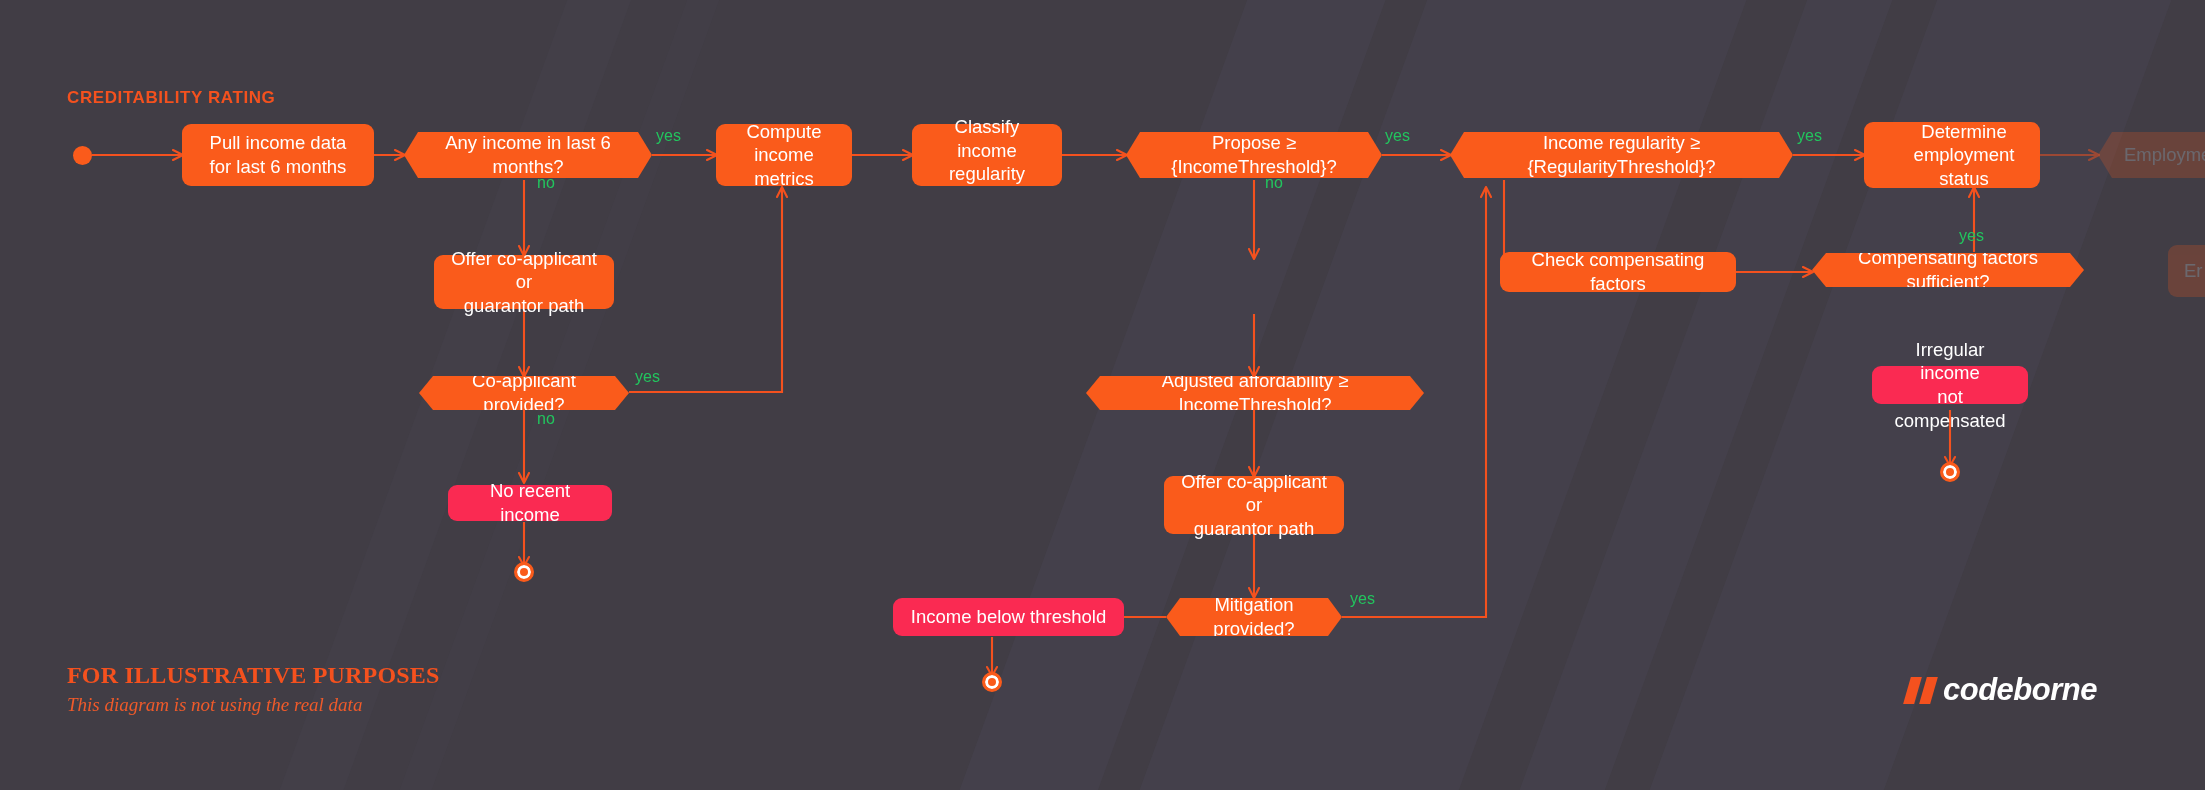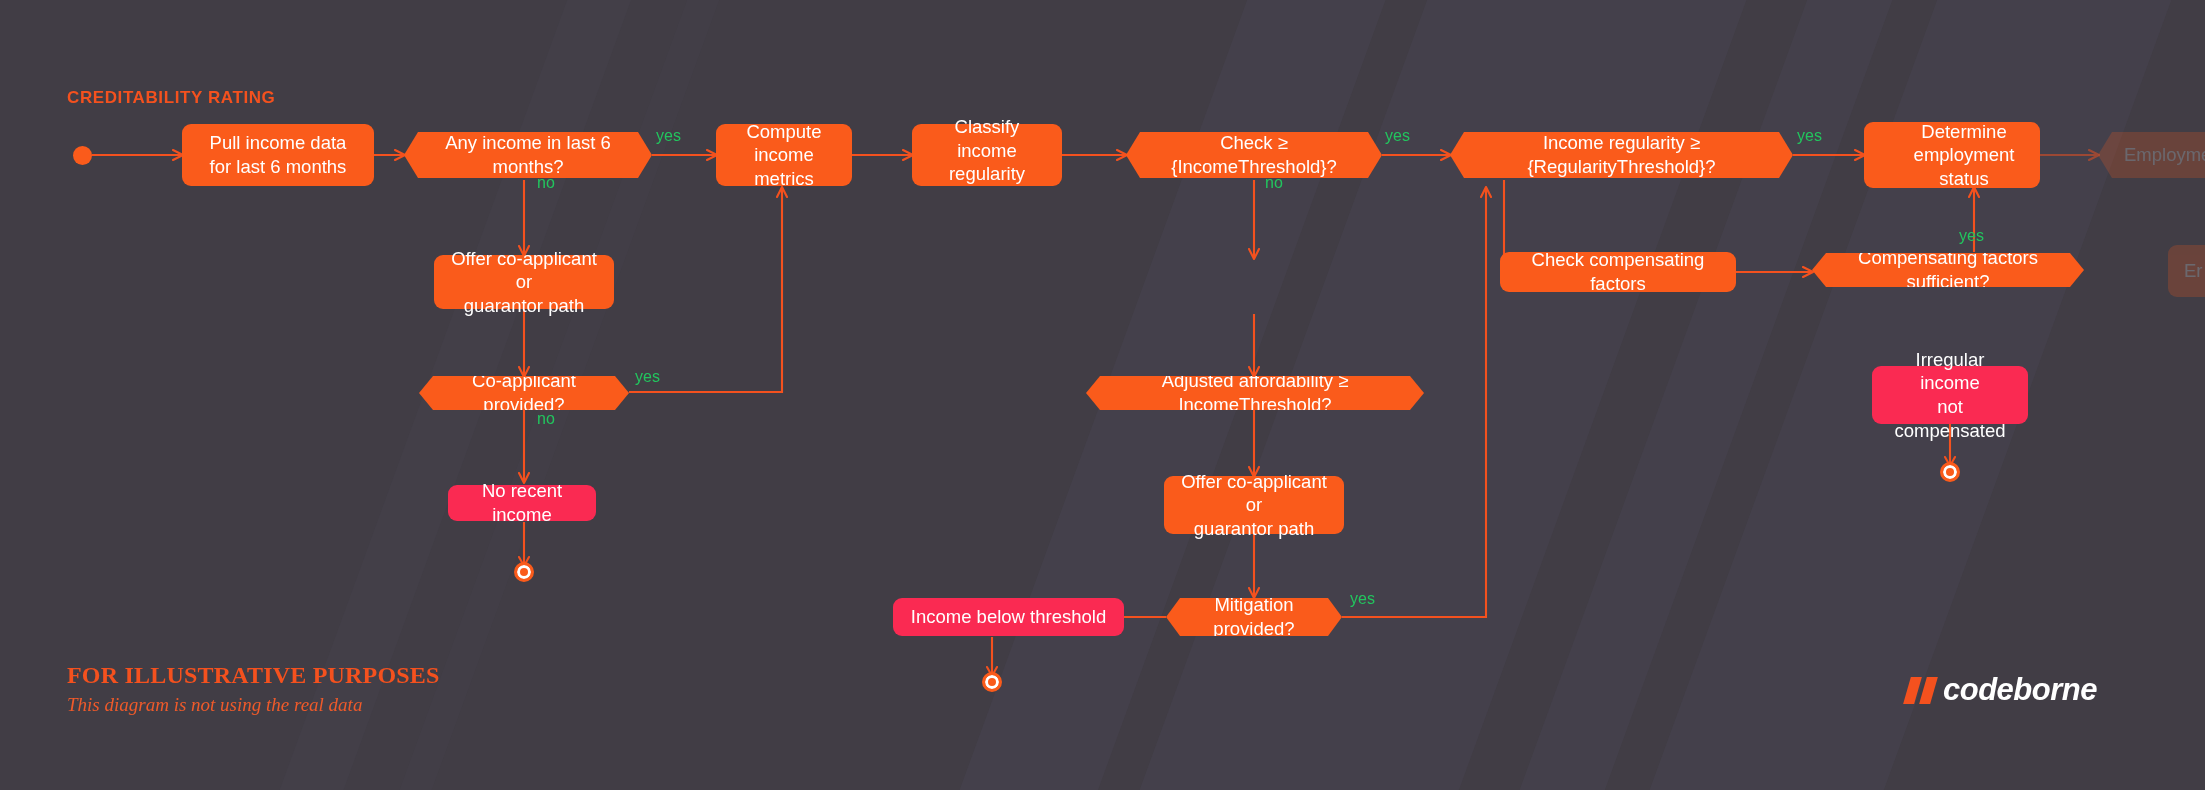--- a/index.html
+++ b/index.html
@@ -252,21 +252,21 @@
     <span class="lbl">Compute
 income metrics</span>
   </div>
 
   <div class="node action" style="left:912px; top:124px; width:150px; height:62px;align-items:flex-end;">
     <span class="lbl">Classify
 income regularity</span>
   </div>
 
   <div class="node decision" style="left:1126px; top:132px; width:256px; height:46px;">
-    <span class="lbl">Check ≥ {IncomeThreshold}?</span>
+    <span class="lbl">Propose ≥ {IncomeThreshold}?</span>
   </div>
 
   <div class="node decision" style="left:1450px; top:132px; width:343px; height:46px;">
     <span class="lbl">Income regularity ≥ {RegularityThreshold}?</span>
   </div>
 
   <div class="node action" style="left:1864px; top:122px; width:176px; height:66px;padding-left:40px;">
     <span class="lbl">Determine
 employment status</span>
   </div>
@@ -280,21 +280,21 @@
 
   <div class="node action" style="left:434px; top:255px; width:180px; height:54px;">
     <span class="lbl">Offer co-applicant or
 guarantor path</span>
   </div>
 
   <div class="node decision" style="left:419px; top:376px; width:210px; height:34px;">
     <span class="lbl">Co-applicant provided?</span>
   </div>
 
-  <div class="node terminal-label" style="left:448px; top:485px; width:148px; height:36px;">
+  <div class="node terminal-label" style="left:448px; top:485px; width:164px; height:36px;">
     <span class="lbl">No recent income</span>
   </div>
 
   <div class="end-dot" style="left:514px; top:562px;"></div>
 
 
   <div class="node decision" style="left:1086px; top:376px; width:338px; height:34px;">
     <span class="lbl">Adjusted affordability ≥ IncomeThreshold?</span>
   </div>
 
@@ -314,21 +314,21 @@
   <div class="end-dot" style="left:982px; top:672px;"></div>
 
   <div class="node action" style="left:1500px; top:252px; width:236px; height:40px;">
     <span class="lbl">Check compensating factors</span>
   </div>
 
   <div class="node decision" style="left:1812px; top:253px; width:272px; height:34px;">
     <span class="lbl">Compensating factors sufficient?</span>
   </div>
 
-  <div class="node terminal-label" style="left:1872px; top:366px; width:156px; height:58px;justify-content:center;">
+  <div class="node terminal-label" style="left:1872px; top:366px; width:156px; height:38px;justify-content:center;">
     <span class="lbl">Irregular income
 not compensated</span>
   </div>
 
   <div class="end-dot" style="left:1940px; top:462px;"></div>
 
   <div class="edge-label" style="left:656px; top:127px;">yes</div>
   <div class="edge-label" style="left:537px; top:174px;">no</div>
 
   <div class="edge-label" style="left:1385px; top:127px;">yes</div>

